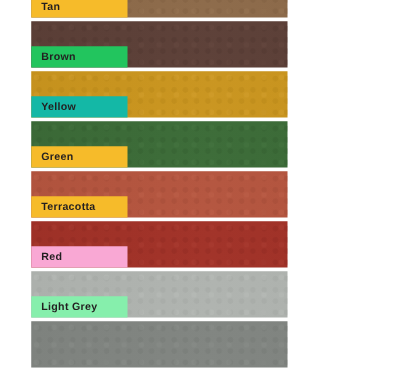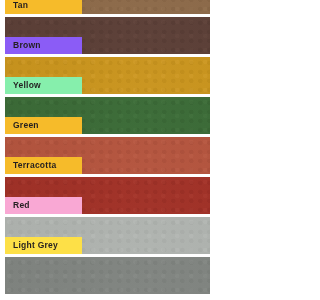--- a/index.html
+++ b/index.html
@@ -11,20 +11,21 @@
     width: 300px;
     height: 300px;
     overflow: hidden;
     font-family: "Liberation Sans", sans-serif;
   }
   #chart {
     position: relative;
     width: 300px;
     height: 300px;
     background: #ffffff;
+    margin-left: 20px;
   }
   .swatch-row {
     position: absolute;
     left: 0;
     width: 300px;
   }
   .swatch-band {
     position: absolute;
     left: 5px;
     width: 205px;
@@ -61,27 +62,27 @@
 
 <div id="chart">
     <div class="swatch-row" style="top: -24px; height: 38px;">
       <div class="swatch-band" style="background-color: rgb(140, 106, 74); background-image: radial-gradient(circle at 30% 35%, rgba(156, 122, 88, 0.333) 0px, rgba(156, 122, 88, 0.333) 2px, transparent 2.5px), radial-gradient(circle at 70% 65%, rgba(123, 91, 61, 0.333) 0px, rgba(123, 91, 61, 0.333) 2px, transparent 2.5px), linear-gradient(100deg, rgba(123, 91, 61, 0.133) 0%, transparent 35%, rgba(156, 122, 88, 0.133) 70%, transparent 100%);"></div>
       <div class="swatch-label" style="background: rgb(246, 187, 42);">
         <span style="color: rgb(35, 31, 32);">Tan</span>
       </div>
     </div>
     <div class="swatch-row" style="top: 17px; height: 37px;">
       <div class="swatch-band" style="background-color: rgb(92, 64, 56); background-image: radial-gradient(circle at 30% 35%, rgba(107, 77, 68, 0.333) 0px, rgba(107, 77, 68, 0.333) 2px, transparent 2.5px), radial-gradient(circle at 70% 65%, rgba(77, 52, 45, 0.333) 0px, rgba(77, 52, 45, 0.333) 2px, transparent 2.5px), linear-gradient(100deg, rgba(77, 52, 45, 0.133) 0%, transparent 35%, rgba(107, 77, 68, 0.133) 70%, transparent 100%);"></div>
-      <div class="swatch-label" style="background: #8b5cf6;">
+      <div class="swatch-label" style="background: #22c55e;">
         <span style="color: rgb(35, 31, 32);">Brown</span>
       </div>
     </div>
     <div class="swatch-row" style="top: 57px; height: 37px;">
       <div class="swatch-band" style="background-color: rgb(200, 148, 31); background-image: radial-gradient(circle at 30% 35%, rgba(216, 164, 52, 0.333) 0px, rgba(216, 164, 52, 0.333) 2px, transparent 2.5px), radial-gradient(circle at 70% 65%, rgba(178, 130, 21, 0.333) 0px, rgba(178, 130, 21, 0.333) 2px, transparent 2.5px), linear-gradient(100deg, rgba(178, 130, 21, 0.133) 0%, transparent 35%, rgba(216, 164, 52, 0.133) 70%, transparent 100%);"></div>
-      <div class="swatch-label" style="background: #86efac;">
+      <div class="swatch-label" style="background: #14b8a6;">
         <span style="color: rgb(35, 31, 32);">Yellow</span>
       </div>
     </div>
     <div class="swatch-row" style="top: 97px; height: 37px;">
       <div class="swatch-band" style="background-color: rgb(60, 107, 56); background-image: radial-gradient(circle at 30% 35%, rgba(74, 122, 69, 0.333) 0px, rgba(74, 122, 69, 0.333) 2px, transparent 2.5px), radial-gradient(circle at 70% 65%, rgba(49, 90, 45, 0.333) 0px, rgba(49, 90, 45, 0.333) 2px, transparent 2.5px), linear-gradient(100deg, rgba(49, 90, 45, 0.133) 0%, transparent 35%, rgba(74, 122, 69, 0.133) 70%, transparent 100%);"></div>
       <div class="swatch-label" style="background: rgb(246, 187, 42);">
         <span style="color: rgb(35, 31, 32);">Green</span>
       </div>
     </div>
     <div class="swatch-row" style="top: 137px; height: 37px;">
@@ -91,20 +92,20 @@
       </div>
     </div>
     <div class="swatch-row" style="top: 177px; height: 37px;">
       <div class="swatch-band" style="background-color: rgb(160, 50, 40); background-image: radial-gradient(circle at 30% 35%, rgba(176, 66, 55, 0.333) 0px, rgba(176, 66, 55, 0.333) 2px, transparent 2.5px), radial-gradient(circle at 70% 65%, rgba(139, 39, 32, 0.333) 0px, rgba(139, 39, 32, 0.333) 2px, transparent 2.5px), linear-gradient(100deg, rgba(139, 39, 32, 0.133) 0%, transparent 35%, rgba(176, 66, 55, 0.133) 70%, transparent 100%);"></div>
       <div class="swatch-label" style="background: #f9a8d4;">
         <span style="color: rgb(35, 31, 32);">Red</span>
       </div>
     </div>
     <div class="swatch-row" style="top: 217px; height: 37px;">
       <div class="swatch-band" style="background-color: rgb(174, 178, 174); background-image: radial-gradient(circle at 30% 35%, rgba(189, 193, 189, 0.333) 0px, rgba(189, 193, 189, 0.333) 2px, transparent 2.5px), radial-gradient(circle at 70% 65%, rgba(158, 162, 158, 0.333) 0px, rgba(158, 162, 158, 0.333) 2px, transparent 2.5px), linear-gradient(100deg, rgba(158, 162, 158, 0.133) 0%, transparent 35%, rgba(189, 193, 189, 0.133) 70%, transparent 100%);"></div>
-      <div class="swatch-label" style="background: #fde047;">
+      <div class="swatch-label" style="background: #86efac;">
         <span style="color: rgb(35, 31, 32);">Light Grey</span>
       </div>
     </div>
     <div class="swatch-row" style="top: 257px; height: 37px;">
       <div class="swatch-band" style="background-color: rgb(128, 132, 128); background-image: radial-gradient(circle at 30% 35%, rgba(142, 146, 142, 0.333) 0px, rgba(142, 146, 142, 0.333) 2px, transparent 2.5px), radial-gradient(circle at 70% 65%, rgba(113, 117, 113, 0.333) 0px, rgba(113, 117, 113, 0.333) 2px, transparent 2.5px), linear-gradient(100deg, rgba(113, 117, 113, 0.133) 0%, transparent 35%, rgba(142, 146, 142, 0.133) 70%, transparent 100%);"></div>
     </div>
   </div>
 
 </body></html>

